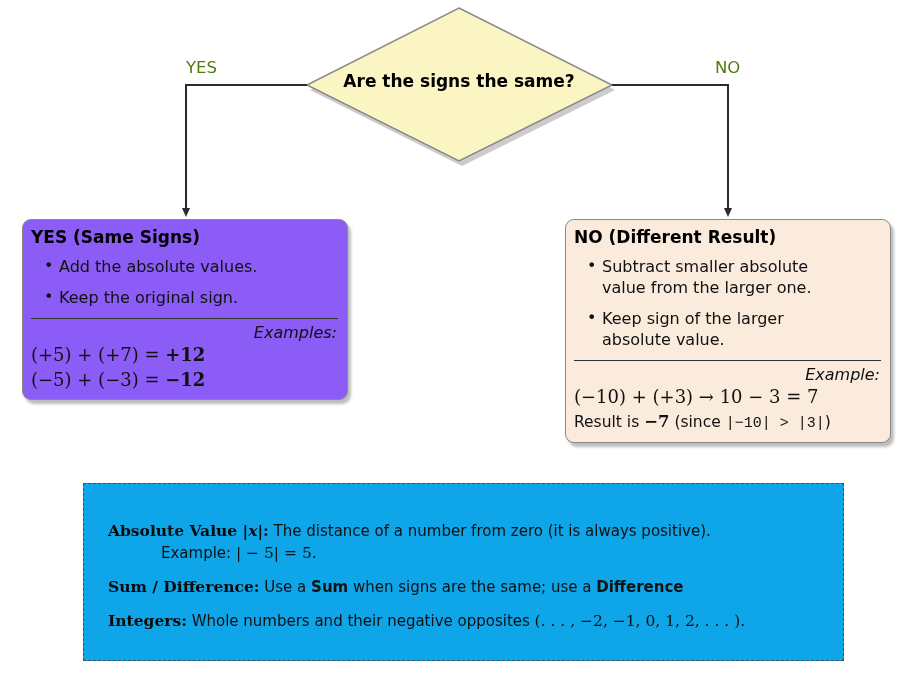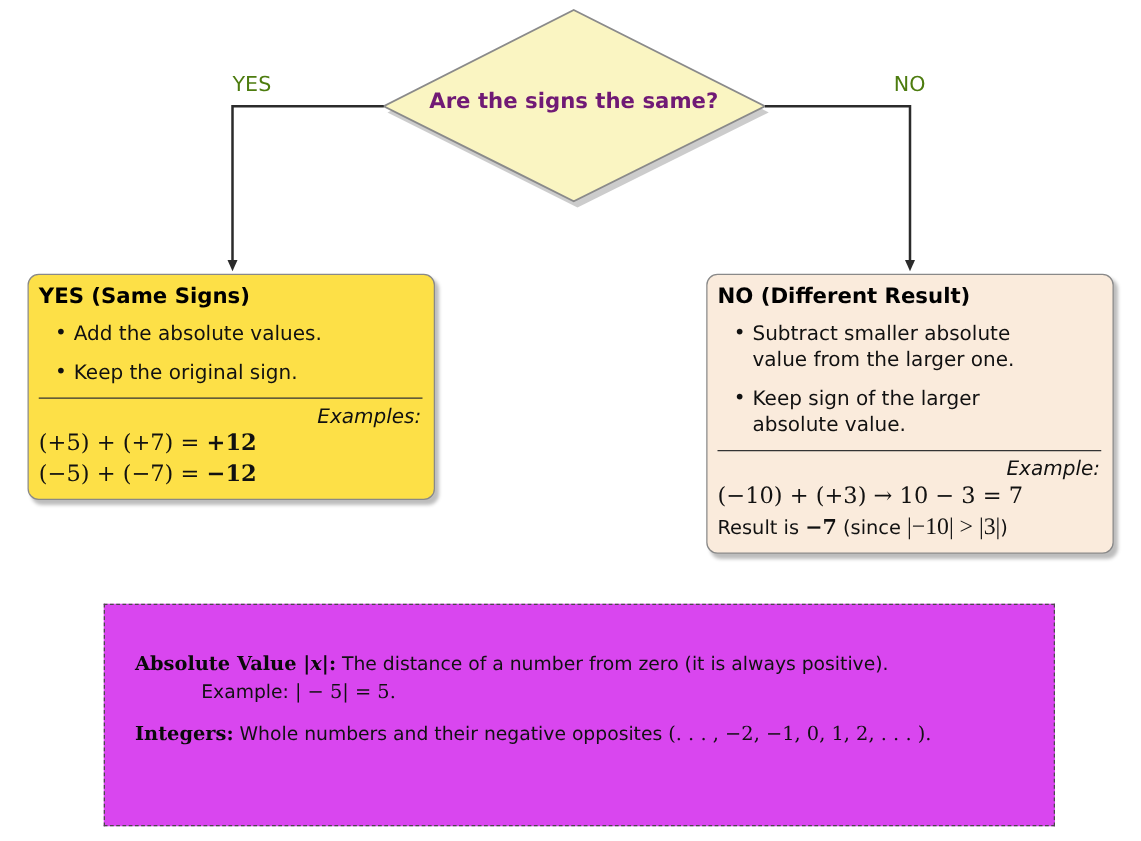--- a/index.html
+++ b/index.html
@@ -3,45 +3,45 @@
 <meta charset="utf-8">
 <style>
   html,body{margin:0;padding:0;background:#ffffff;}
   .canvas{
     position:relative;width:913px;height:673px;background:#ffffff;
     font-family:"DejaVu Sans",sans-serif;color:#111;overflow:hidden;
   }
   .layer{position:absolute;left:0;top:0;}
   .diamond-text{
     position:absolute;left:306px;top:71px;width:306px;text-align:center;
-    font-weight:bold;font-size:17px;color:#701a75;
+    font-weight:bold;font-size:17px;color:#000000;
   }
   .branch-label{position:absolute;font-size:16.5px;color:#4d7c0f;}
   .branch-label.yes{left:186px;top:58px;}
   .branch-label.no{left:687px;top:58px;margin-left:28px;}
   .box{
     position:absolute;border:1.3px solid #898989;border-radius:9px;
     box-shadow:3px 4px 3px #bdbdbd;box-sizing:border-box;
   }
-  .box.green{left:22px;top:219px;width:326px;height:181px;background:#fde047;}
+  .box.green{left:22px;top:219px;width:326px;height:181px;background:#8b5cf6;}
   .box.orange{left:565px;top:219px;width:326px;height:224px;background:#FAEBDC;}
   .box-title{font-weight:bold;font-size:17px;padding:7px 10px 0 8px;color:#000;}
   ul.bullets{list-style:none;margin:9px 0 0 0;padding:0 0 0 36px;}
   ul.bullets li{position:relative;width:224px;font-size:16px;line-height:21px;margin-bottom:10px;color:#111;}
   ul.bullets li::before{content:"\2022";position:absolute;left:-15px;top:-1px;}
   hr.rule{border:none;border-top:1.3px solid #333;margin:3px 9px 3px 8px;}
   .ex-label{font-style:italic;font-size:16px;padding:1px 10px 0 8px;text-align:right;}
   .math-line{font-family:"DejaVu Serif",serif;font-size:18px;line-height:25px;padding:0 10px 0 8px;}
   .math-line .bold{font-weight:bold;}
   .result-line{font-size:15.5px;line-height:25px;padding:0 10px 0 8px;}
-  .result-line .m{font-family:Liberation Serif, serif;font-size:19px;}
+  .result-line .m{font-family:Liberation Mono, monospace;font-size:15px;}
   .result-line .bold{font-family:"DejaVu Serif",serif;font-weight:bold;font-size:16.5px;}
   .glossary{
     position:absolute;left:83px;top:483px;width:761px;height:178px;
-    background:#d946ef;border:1.6px dashed #4a4a4a;box-sizing:border-box;
+    background:#0ea5e9;border:1.6px dashed #4a4a4a;box-sizing:border-box;
     padding:36px 26px 0 24px;
   }
   .entry{margin-bottom:12px;font-size:15px;line-height:22px;color:#111;}
   .term{font-family:"DejaVu Serif",serif;font-weight:bold;font-size:15.5px;color:#0a0a0a;}
   .term .mi{font-style:italic;}
   .m{font-family:"DejaVu Serif",serif;font-size:15.5px;}
   .cont{padding-left:53px;}
   .bseg{font-weight:bold;}
 </style>
 </head>
@@ -67,40 +67,41 @@
 
   <div class="box green">
     <div class="box-title">YES (Same Signs)</div>
     <ul class="bullets">
       <li>Add the absolute values.</li>
       <li>Keep the original sign.</li>
     </ul>
     <hr class="rule">
     <div class="ex-label">Examples:</div>
     <div class="math-line"><span>(+5) + (+7) = </span><span class="bold">+12</span></div>
-    <div class="math-line"><span>(−5) + (−7) = </span><span class="bold">−12</span></div>
+    <div class="math-line"><span>(−5) + (−3) = </span><span class="bold">−12</span></div>
   </div>
 
   <div class="box orange">
     <div class="box-title">NO (Different Result)</div>
     <ul class="bullets">
       <li>Subtract smaller absolute value from the larger one.</li>
       <li>Keep sign of the larger absolute value.</li>
     </ul>
     <hr class="rule">
     <div class="ex-label">Example:</div>
     <div class="math-line">(−10) + (+3) → 10 − 3 = 7</div>
     <div class="result-line"><span>Result is </span><span class="bold">−7</span><span> (since </span><span class="m">|−10| &gt; |3|</span><span>)</span></div>
   </div>
 
   <div class="glossary">
     <div class="entry">
       <div><span class="term"><span>Absolute Value </span><span class="mi">|x|</span><span>:</span></span><span> The distance of a number from zero (it is always positive).</span></div>
       <div class="cont"><span>Example: </span><span class="m">| − 5| = 5.</span></div>
     </div>
     <div class="entry">
+      <div><span class="term">Sum / Difference:</span><span><span> Use a </span><span class="bseg">Sum</span><span> when signs are the same; use a </span><span class="bseg">Difference</span></span></div>
     </div>
     <div class="entry">
       <div><span class="term">Integers:</span><span> Whole numbers and their negative opposites </span><span class="m">(. . . , −2, −1, 0, 1, 2, . . . ).</span></div>
     </div>
   </div>
 
 </div>
 
 </body></html>

